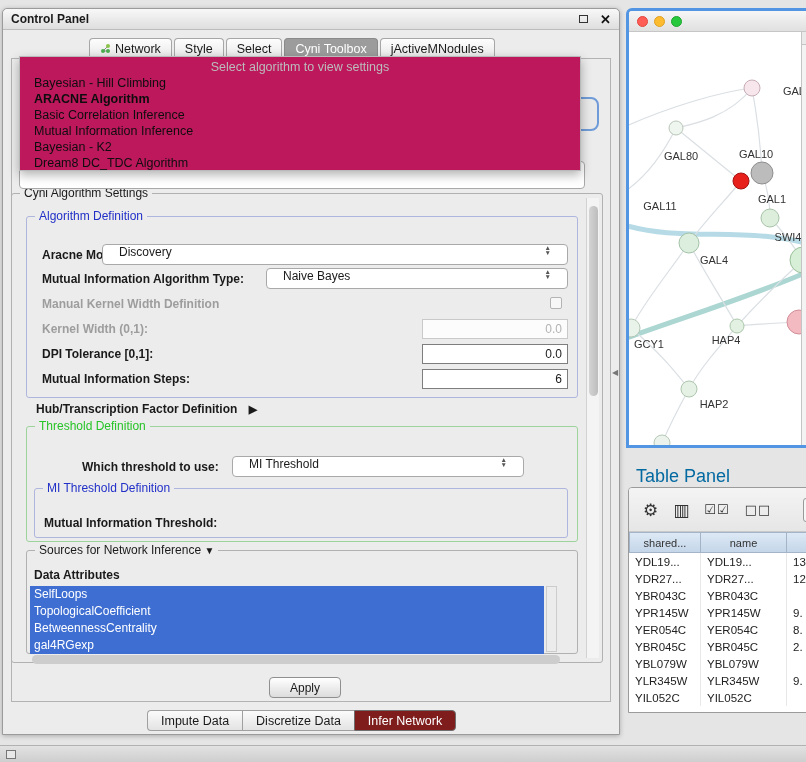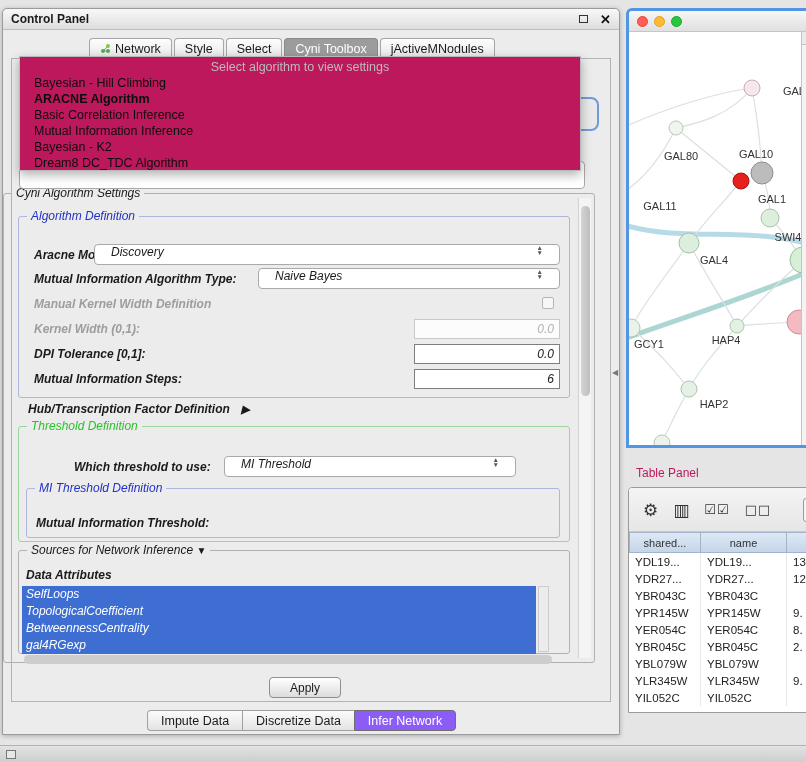--- a/index.html
+++ b/index.html
@@ -68,21 +68,21 @@
   .fs { position:absolute; border:1px solid #b1b1b1; border-radius:3px; }
   .fs-legend {
     position:absolute; top:-8px; left:8px; background:#ececec;
     padding:0 4px; font-size:12px; white-space:nowrap; z-index:2;
   }
   .fs-legend.blue  { color:#2230c8; }
   .fs-legend.green { color:#27c427; }
   .fs.b-blue  { border-color:#aeb6de; }
   .fs.b-green { border-color:#9cd49c; }
 
-  #fs-main { left:0; top:184px; width:592px; height:470px;font-style:italic; }
+  #fs-main { left:8px; top:184px; width:592px; height:470px; }
 
   .lbl { position:absolute; font-size:12px; font-weight:bold; white-space:nowrap; }
   .lbl.gray { color:#9d9d9d; }
 
   .combo {
     position:absolute; height:21px; background:#fff;
     border:1px solid #a9a9a9; border-radius:4px;
     display:flex; align-items:flex-start; padding:0 16px; font-size:12px;
   }
   .combo .arrows { margin-left:auto; display:flex; flex-direction:column; align-items:center; }
@@ -129,21 +129,21 @@
   }
 
   .bottom-tabs { position:absolute; left:144px; top:701px; display:flex; }
   .btab {
     padding:3px 13px; font-size:12.5px; height:21px;
     border:1px solid #a0a0a0; border-right:none;
     background:linear-gradient(#fbfbfb,#e3e3e3);
   }
   .btab:first-child { border-radius:4px 0 0 4px; }
   .btab:last-child  { border-radius:0 4px 4px 0; border-right:1px solid #a0a0a0; }
-  .btab.selected { background:#8b5cf6; color:#fff; border-color:#6e6e6e; }
+  .btab.selected { background:#7f1d1d; color:#fff; border-color:#6e6e6e; }
 
   .splitter-arrow { position:absolute; left:612px; top:368px; font-size:8px; color:#777; }
 
   
   #net-win {
     left:626px; top:8px; width:190px; height:440px;
     border:3px solid #5295e2; border-radius:6px 6px 0 0;
     background:#ececec; overflow:hidden;
   }
   #net-titlebar {
@@ -155,21 +155,21 @@
   .tl.yellow { background:#fdbc2f; border:1px solid #dfa023; }
   .tl.green  { background:#28c83e; border:1px solid #1ea52f; }
   #net-canvas { position:absolute; left:0; top:21px; right:0; bottom:0; background:#fff; }
   #net-scroll {
     position:absolute; right:0; top:0; bottom:0; width:12px;
     background:#f3f3f3; border-left:1px solid #c4c4c4;
   }
   #net-scroll .box { height:13px; border-bottom:1px solid #c4c4c4; background:#eaeaea; }
 
   
-  #table-title { left:636px; top:466px; font-size:12px; color:#be185d; }
+  #table-title { left:636px; top:466px; font-size:18px; color:#0369a1; }
   #table-win {
     left:628px; top:487px; width:188px; height:226px;
     background:#f2f2f2; border:1px solid #9b9b9b; border-radius:4px 4px 0 0;
     overflow:hidden;
   }
   #table-toolbar {
     height:44px; display:flex; align-items:center; gap:15px; padding-left:14px;
     background:linear-gradient(#f4f4f4,#e6e6e6); border-bottom:1px solid #c9c9c9;
     position:relative;
   }

